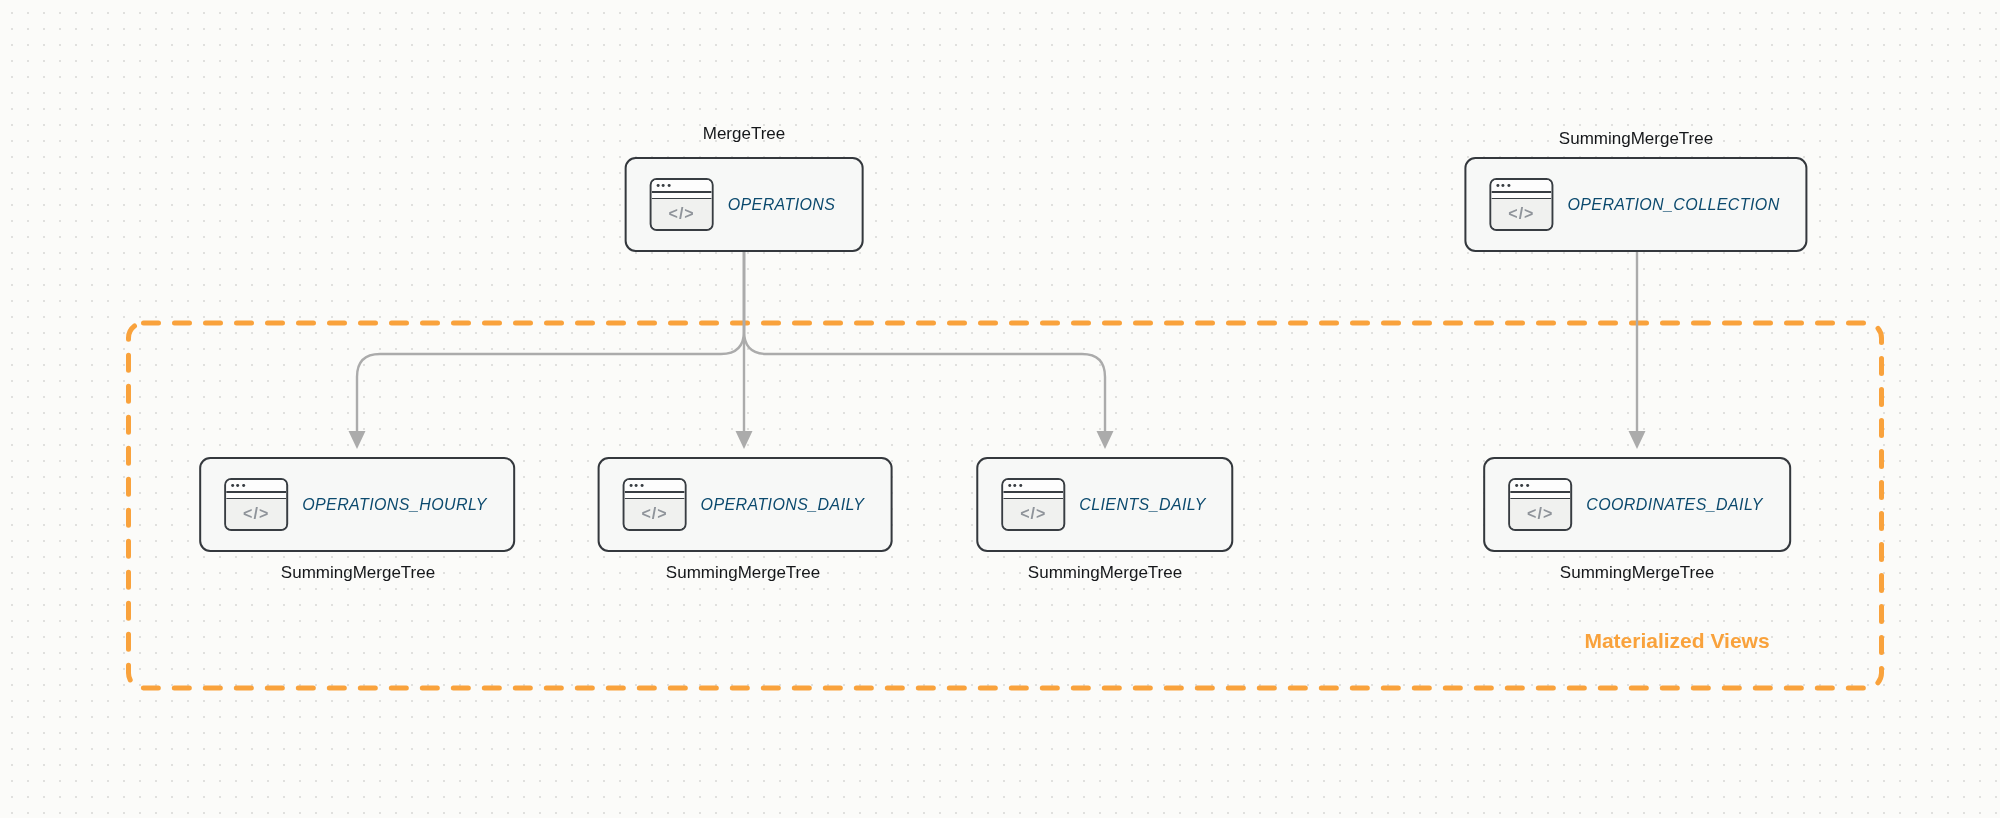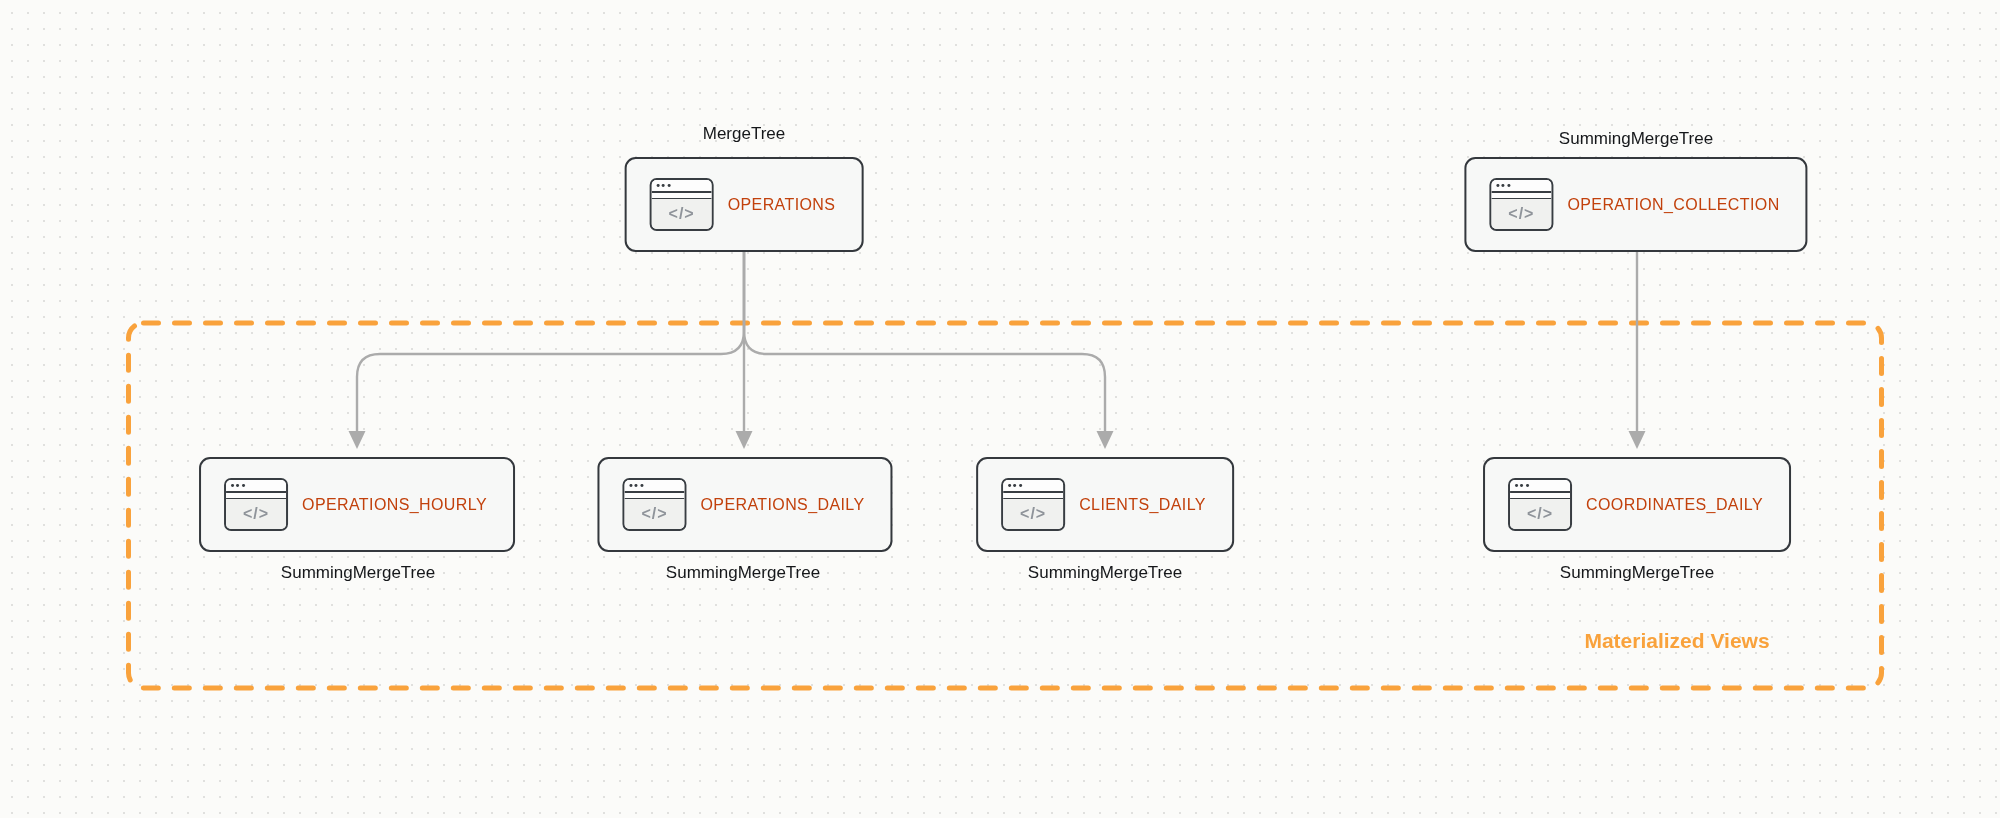--- a/index.html
+++ b/index.html
@@ -32,23 +32,24 @@
     border: 2.5px solid #34383D;
     border-radius: 11px;
     display: flex;
     align-items: center;
     gap: 14px;
     padding: 0 26px 0 23px;
     white-space: nowrap;
   }
   .node-label {
     font-size: 16px;
+    font-style: italic;
     font-weight: 500;
     letter-spacing: 0.4px;
-    color: #c2410c;
+    color: #0c4a6e;
   }
   
   .win-icon {
     width: 64px;
     height: 53px;
     box-sizing: border-box;
     border: 2.5px solid #383D42;
     border-radius: 7px;
     background: #FDFDFD;
     display: flex;

